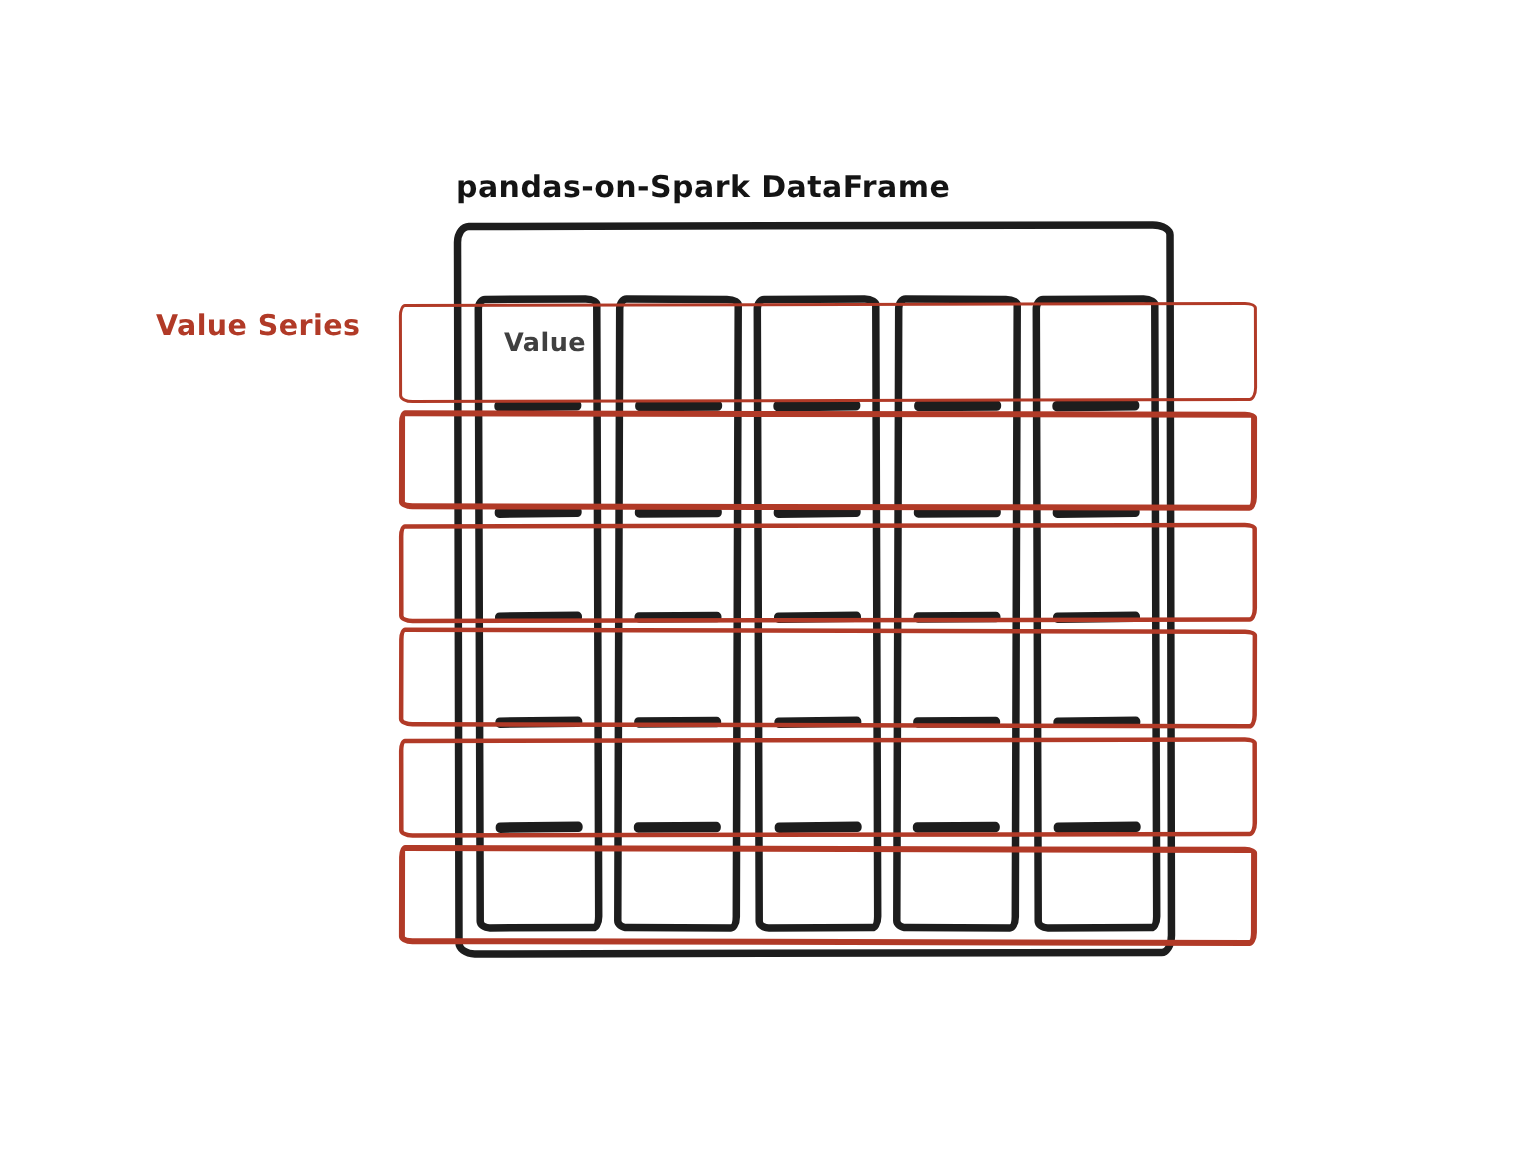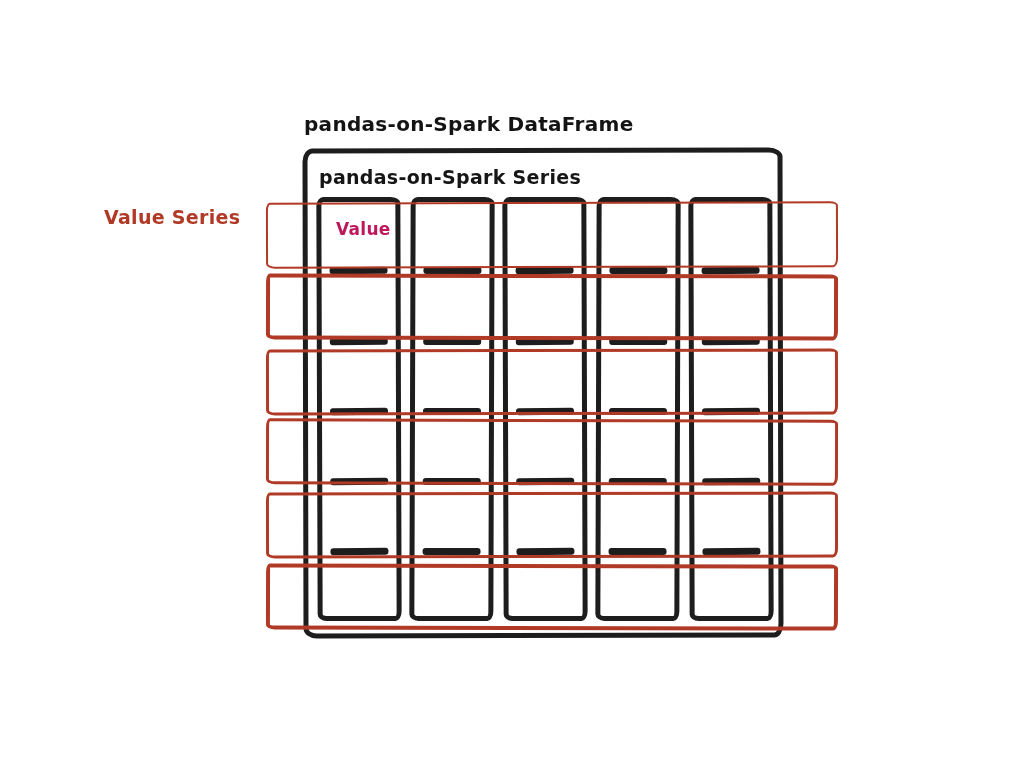--- a/index.html
+++ b/index.html
@@ -36,21 +36,21 @@
   }
   #row-label {
     left: 104px;
     top: 206px;
     font-size: 19px;
   }
   #value-label {
     left: 336px;
     top: 219px;
     font-size: 17px;
-    color: #be185d;
+    color: #404040;
     z-index: 6;
   }
   #df-box {
     position: absolute;
     left: 303px;
     top: 148px;
     width: 470px;  
     height: 480px;
     border: 5px solid #1d1d1d;
     border-radius: 10px 14px 9px 13px / 13px 9px 14px 10px;
@@ -92,21 +92,20 @@
 </style>
 </head>
 <body>
 
 <div id="canvas" style="background: rgb(255, 255, 255);">
 
   <div id="df-title" class="label">pandas-on-Spark DataFrame</div>
 
   <div id="df-box" style="border-color: rgb(29, 29, 29);"></div>
 
-  <div id="series-label" class="label">pandas-on-Spark Series</div>
 
   <div id="row-label" class="label" style="color: rgb(177, 58, 39);">Value Series</div>
 
   <div id="value-label" class="label">Value</div>
 
   <div id="columns-layer">
       <div class="spark-col" style="left: 317px; border-color: rgb(29, 29, 29); transform: rotate(-0.18deg);">
         <div class="cell-sep" style="top: 65px; background: rgb(29, 29, 29);"></div>
         <div class="cell-sep" style="top: 136px; background: rgb(29, 29, 29);"></div>
         <div class="cell-sep" style="top: 206px; background: rgb(29, 29, 29);"></div>

